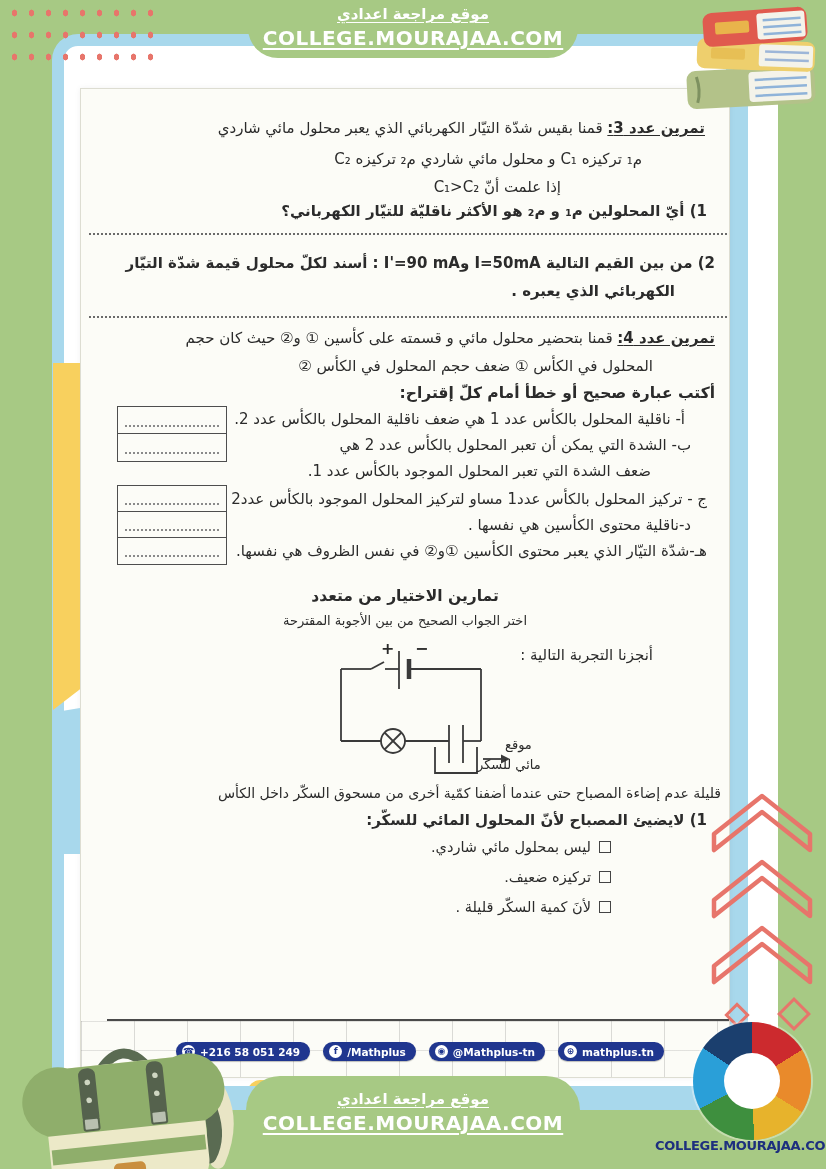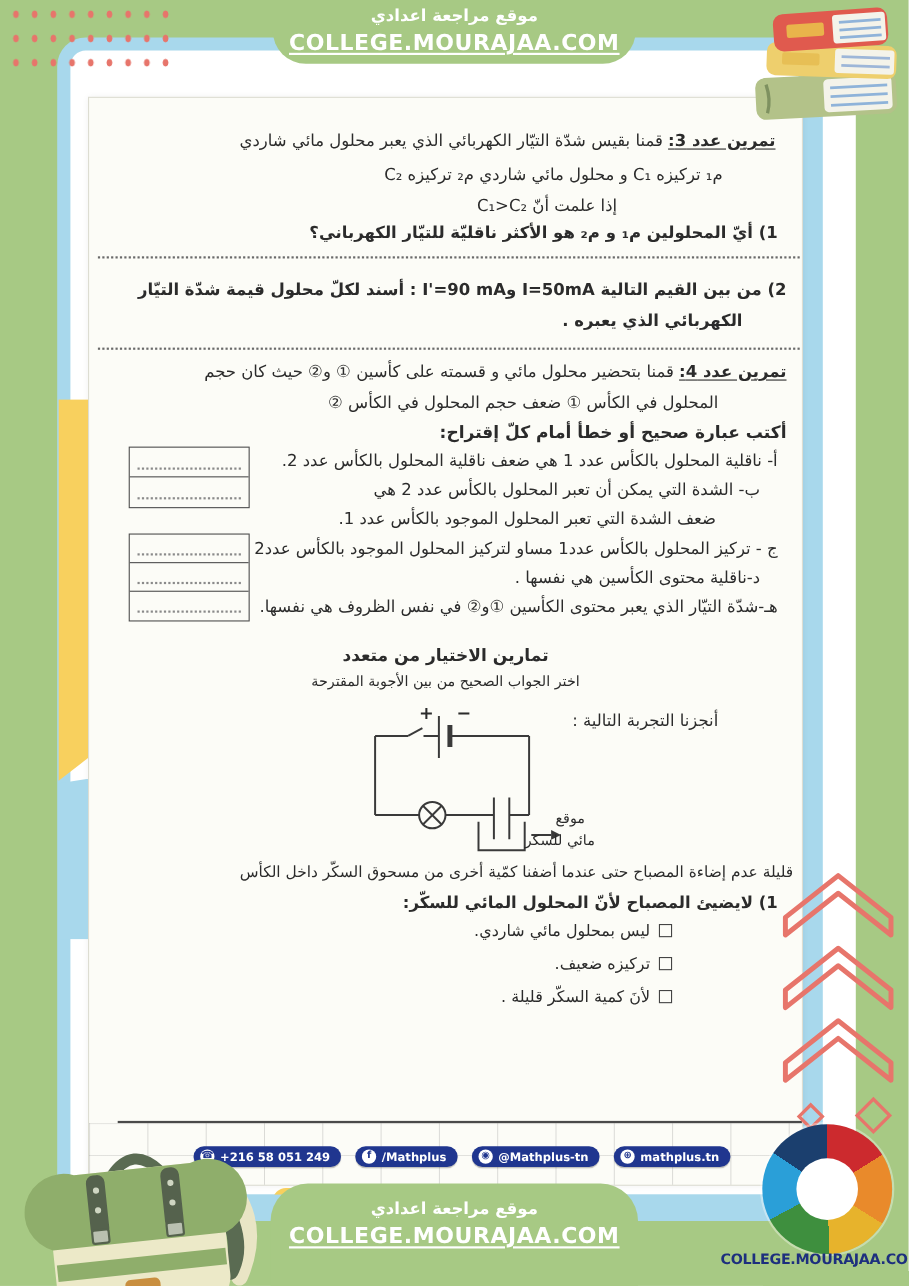--- a/index.html
+++ b/index.html
@@ -34,21 +34,21 @@
   }
   .chevron{position:absolute;left:706px;width:112px;height:66px;z-index:8;}
   .diamond{position:absolute;border:3px solid #e7756b;transform:rotate(45deg);z-index:8;background:transparent;}
   
   .header-tab{
     position:absolute;left:248px;top:0;width:330px;height:58px;z-index:6;
     background:#a7c984;border-radius:0 0 30px 30px;text-align:center;color:#fff;
   }
   .header-tab .l1,.footer-tab .l1{
     display:block;margin-top:5px;font-size:15px;font-weight:bold;
-    text-underline-offset:3px;
+    text-decoration:underline;text-underline-offset:3px;
   }
   .header-tab .l2,.footer-tab .l2{
     display:block;margin-top:3px;font-size:20px;font-weight:bold;letter-spacing:.5px;
     text-decoration:underline;text-underline-offset:3px;
   }
   .footer-band{position:absolute;left:64px;top:1086px;width:662px;height:24px;background:#a8d8ec;z-index:5;}
   .footer-yellow{position:absolute;left:248px;top:1080px;width:70px;height:34px;background:#f8d05e;border-radius:12px 0 0 0;z-index:5;}
   .footer-tab{
     position:absolute;left:246px;top:1076px;width:334px;height:93px;z-index:6;
     background:#a7c984;border-radius:34px 34px 0 0;text-align:center;color:#fff;
@@ -161,38 +161,38 @@
     </svg>
   <svg class="chevron" style="top:920px" viewBox="0 0 112 66">
       <polygon points="8,46 56,8 104,46 104,62 56,24 8,62" fill="none" stroke="#e7756b" stroke-width="4.5" stroke-linejoin="round"></polygon>
     </svg>
 
   <div class="paper">
 
     <div class="t" style="top:30px;right:24px">
       <span class="b u">تمرين عدد 3:</span><span> قمنا بقيس شدّة التيّار الكهربائي الذي يعبر محلول مائي شاردي</span>
     </div>
-    <div class="t" style="top:61px;right:72px">م₁ تركيزه C₁ و محلول مائي شاردي م₂ تركيزه C₂</div>
+    <div class="t" style="top:61px;right:87px">م₁ تركيزه C₁ و محلول مائي شاردي م₂ تركيزه C₂</div>
     <div class="t" style="top:89px;right:168px">إذا علمت أنّ C₁&gt;C₂</div>
     <div class="t b" style="top:113px;right:22px">1) أيّ المحلولين م₁ و م₂ هو الأكثر ناقليّة للتيّار الكهرباني؟</div>
 
     <div class="dotline" style="top:144px;left:8px;right:2px"></div>
 
     <div class="t b" style="top:165px;right:14px">2) من بين القيم التالية I=50mA وI'=90 mA : أسند لكلّ محلول قيمة شدّة التيّار</div>
     <div class="t b" style="top:193px;right:54px">الكهربائي الذي يعبره .</div>
 
     <div class="dotline" style="top:227px;left:8px;right:2px"></div>
 
     <div class="t" style="top:240px;right:14px">
       <span class="b u">تمرين عدد 4:</span><span> قمنا بتحضير محلول مائي و قسمته على كأسين ① و② حيث كان حجم</span>
     </div>
     <div class="t b" style="top:295px;right:14px;font-size:15.5px">أكتب عبارة صحيح أو خطأ أمام كلّ إقتراح:</div>
     <div class="t" style="top:268px;right:76px">المحلول في الكأس ① ضعف حجم المحلول في الكأس ②</div>
 
-    <div class="t" style="top:321px;right:22px">أ- ناقلية المحلول بالكأس عدد 1 هي ضعف ناقلية المحلول بالكأس عدد 2.</div>
+    <div class="t" style="top:321px;right:44px">أ- ناقلية المحلول بالكأس عدد 1 هي ضعف ناقلية المحلول بالكأس عدد 2.</div>
     <div class="t" style="top:347px;right:38px">ب- الشدة التي يمكن أن تعبر المحلول بالكأس عدد 2 هي</div>
     <div class="t" style="top:373px;right:78px">ضعف الشدة التي تعبر المحلول الموجود بالكأس عدد 1.</div>
     <div class="t" style="top:401px;right:22px">ج - تركيز المحلول بالكأس عدد1 مساو لتركيز المحلول الموجود بالكأس عدد2 .</div>
     <div class="t" style="top:453px;right:22px">هـ-شدّة التيّار الذي يعبر محتوى الكأسين ①و② في نفس الظروف هي نفسها.</div>
     <div class="t" style="top:427px;right:38px">د-ناقلية محتوى الكأسين هي نفسها .</div>
 
     <div class="ansbox" style="top:317px;left:36px;width:110px;height:56px">
       <div class="anscell" style="height:27px">
           <span class="fill"></span>
         </div>

